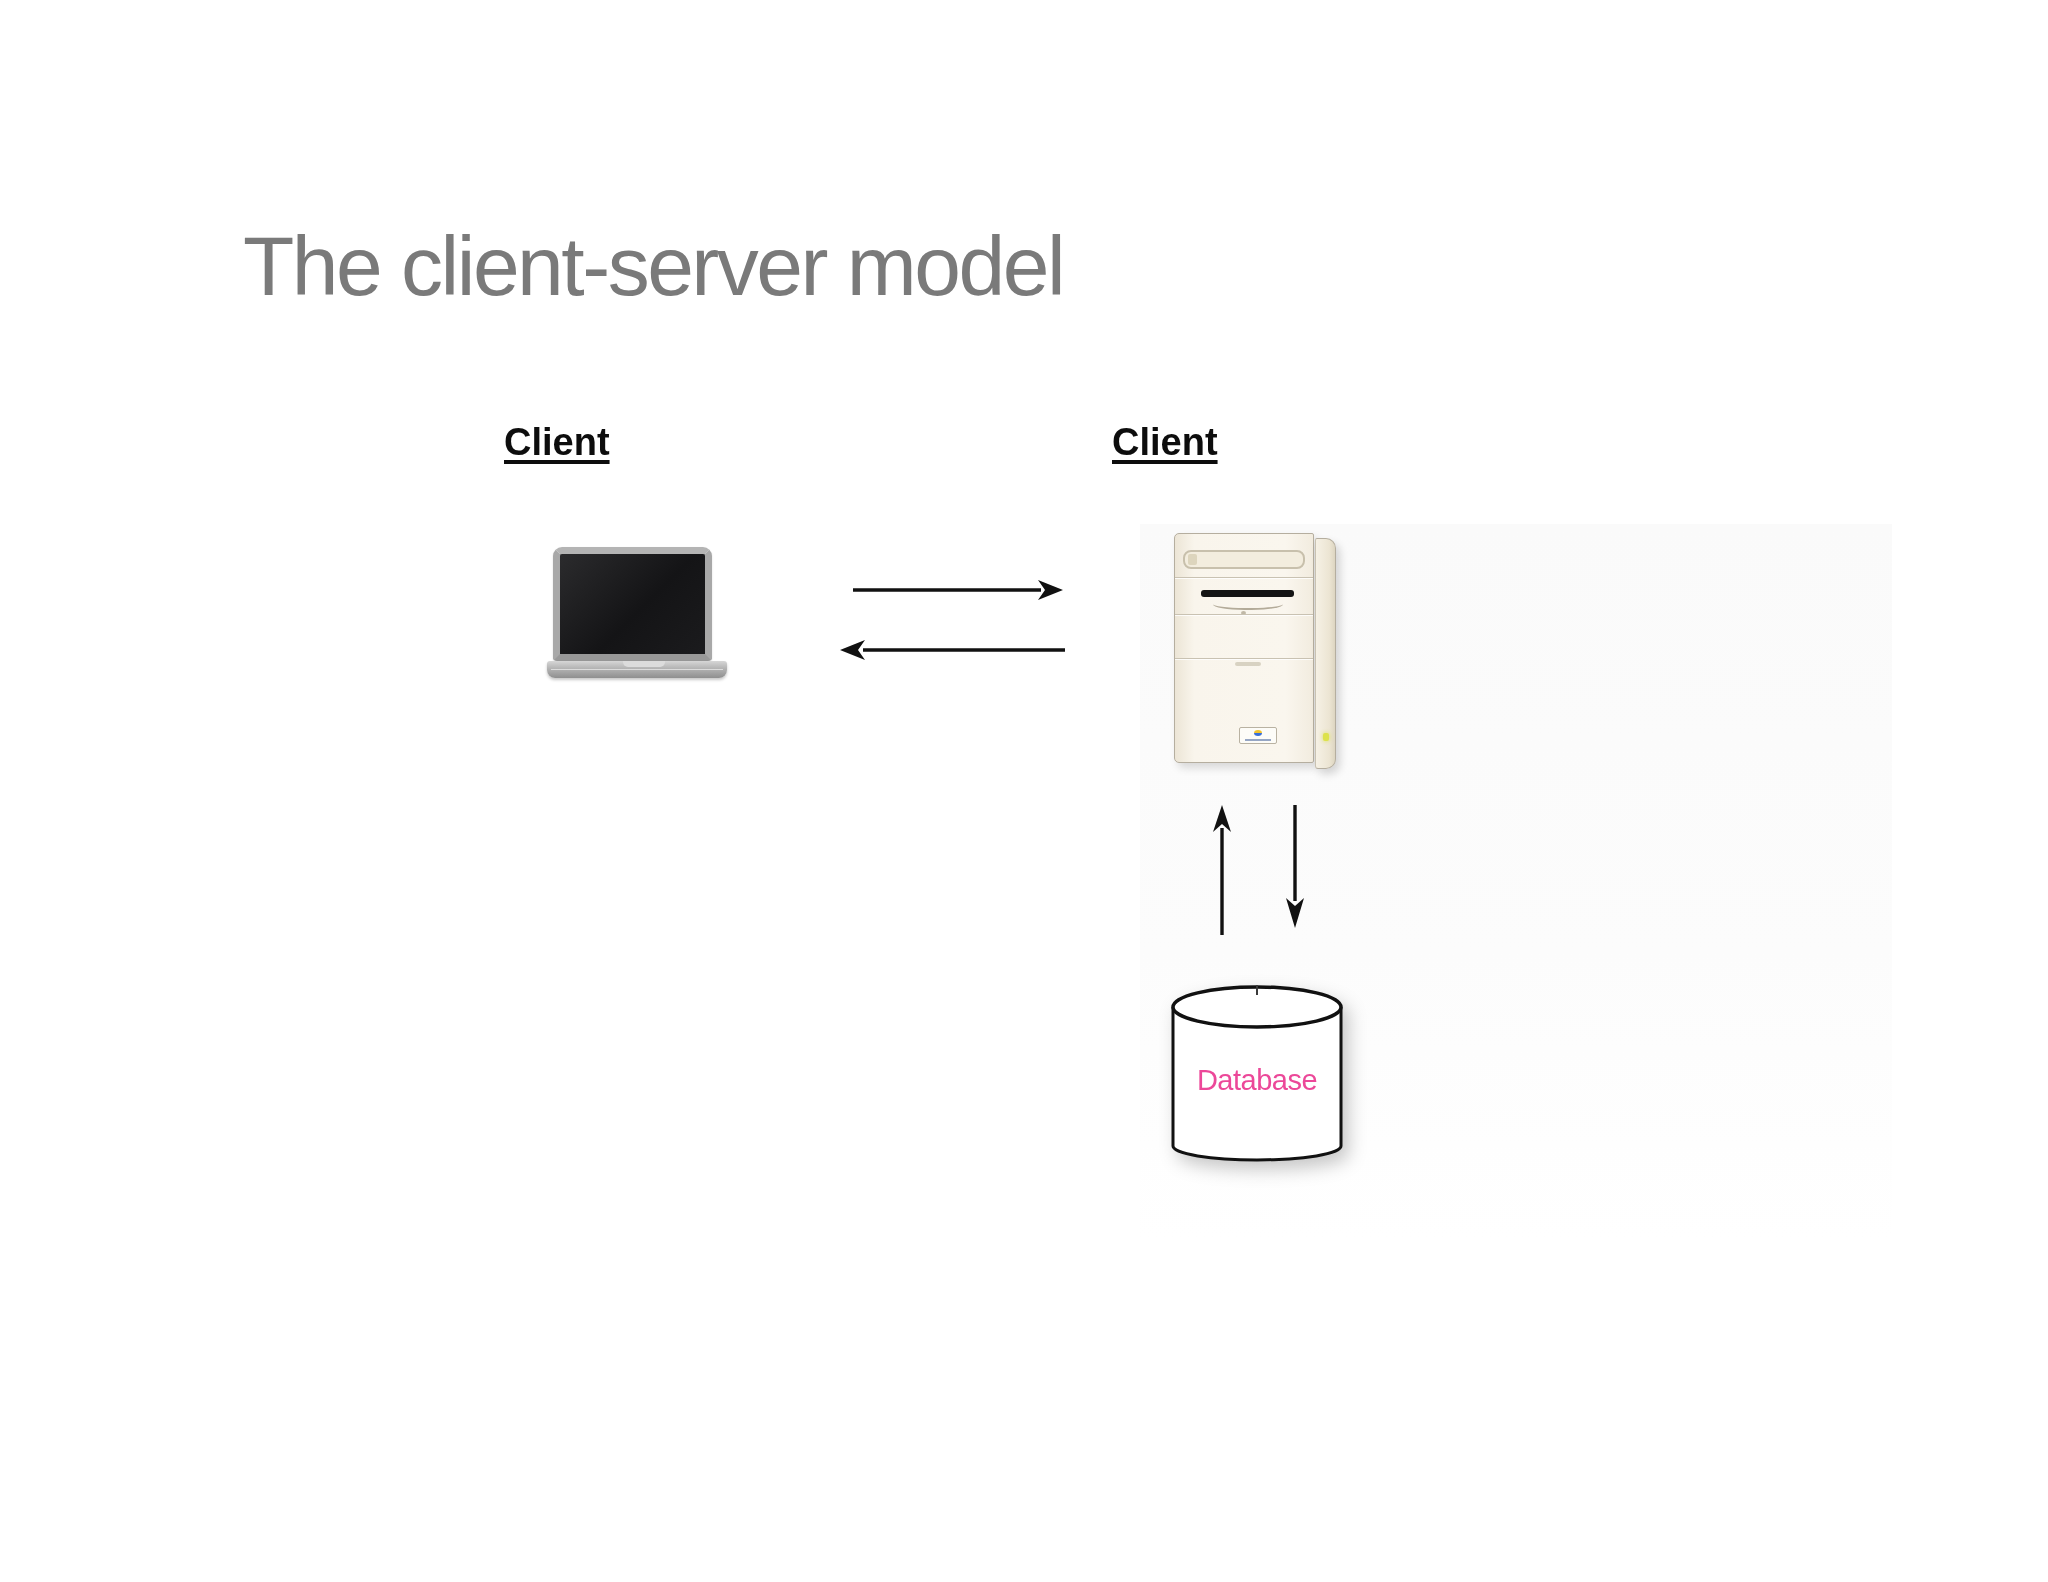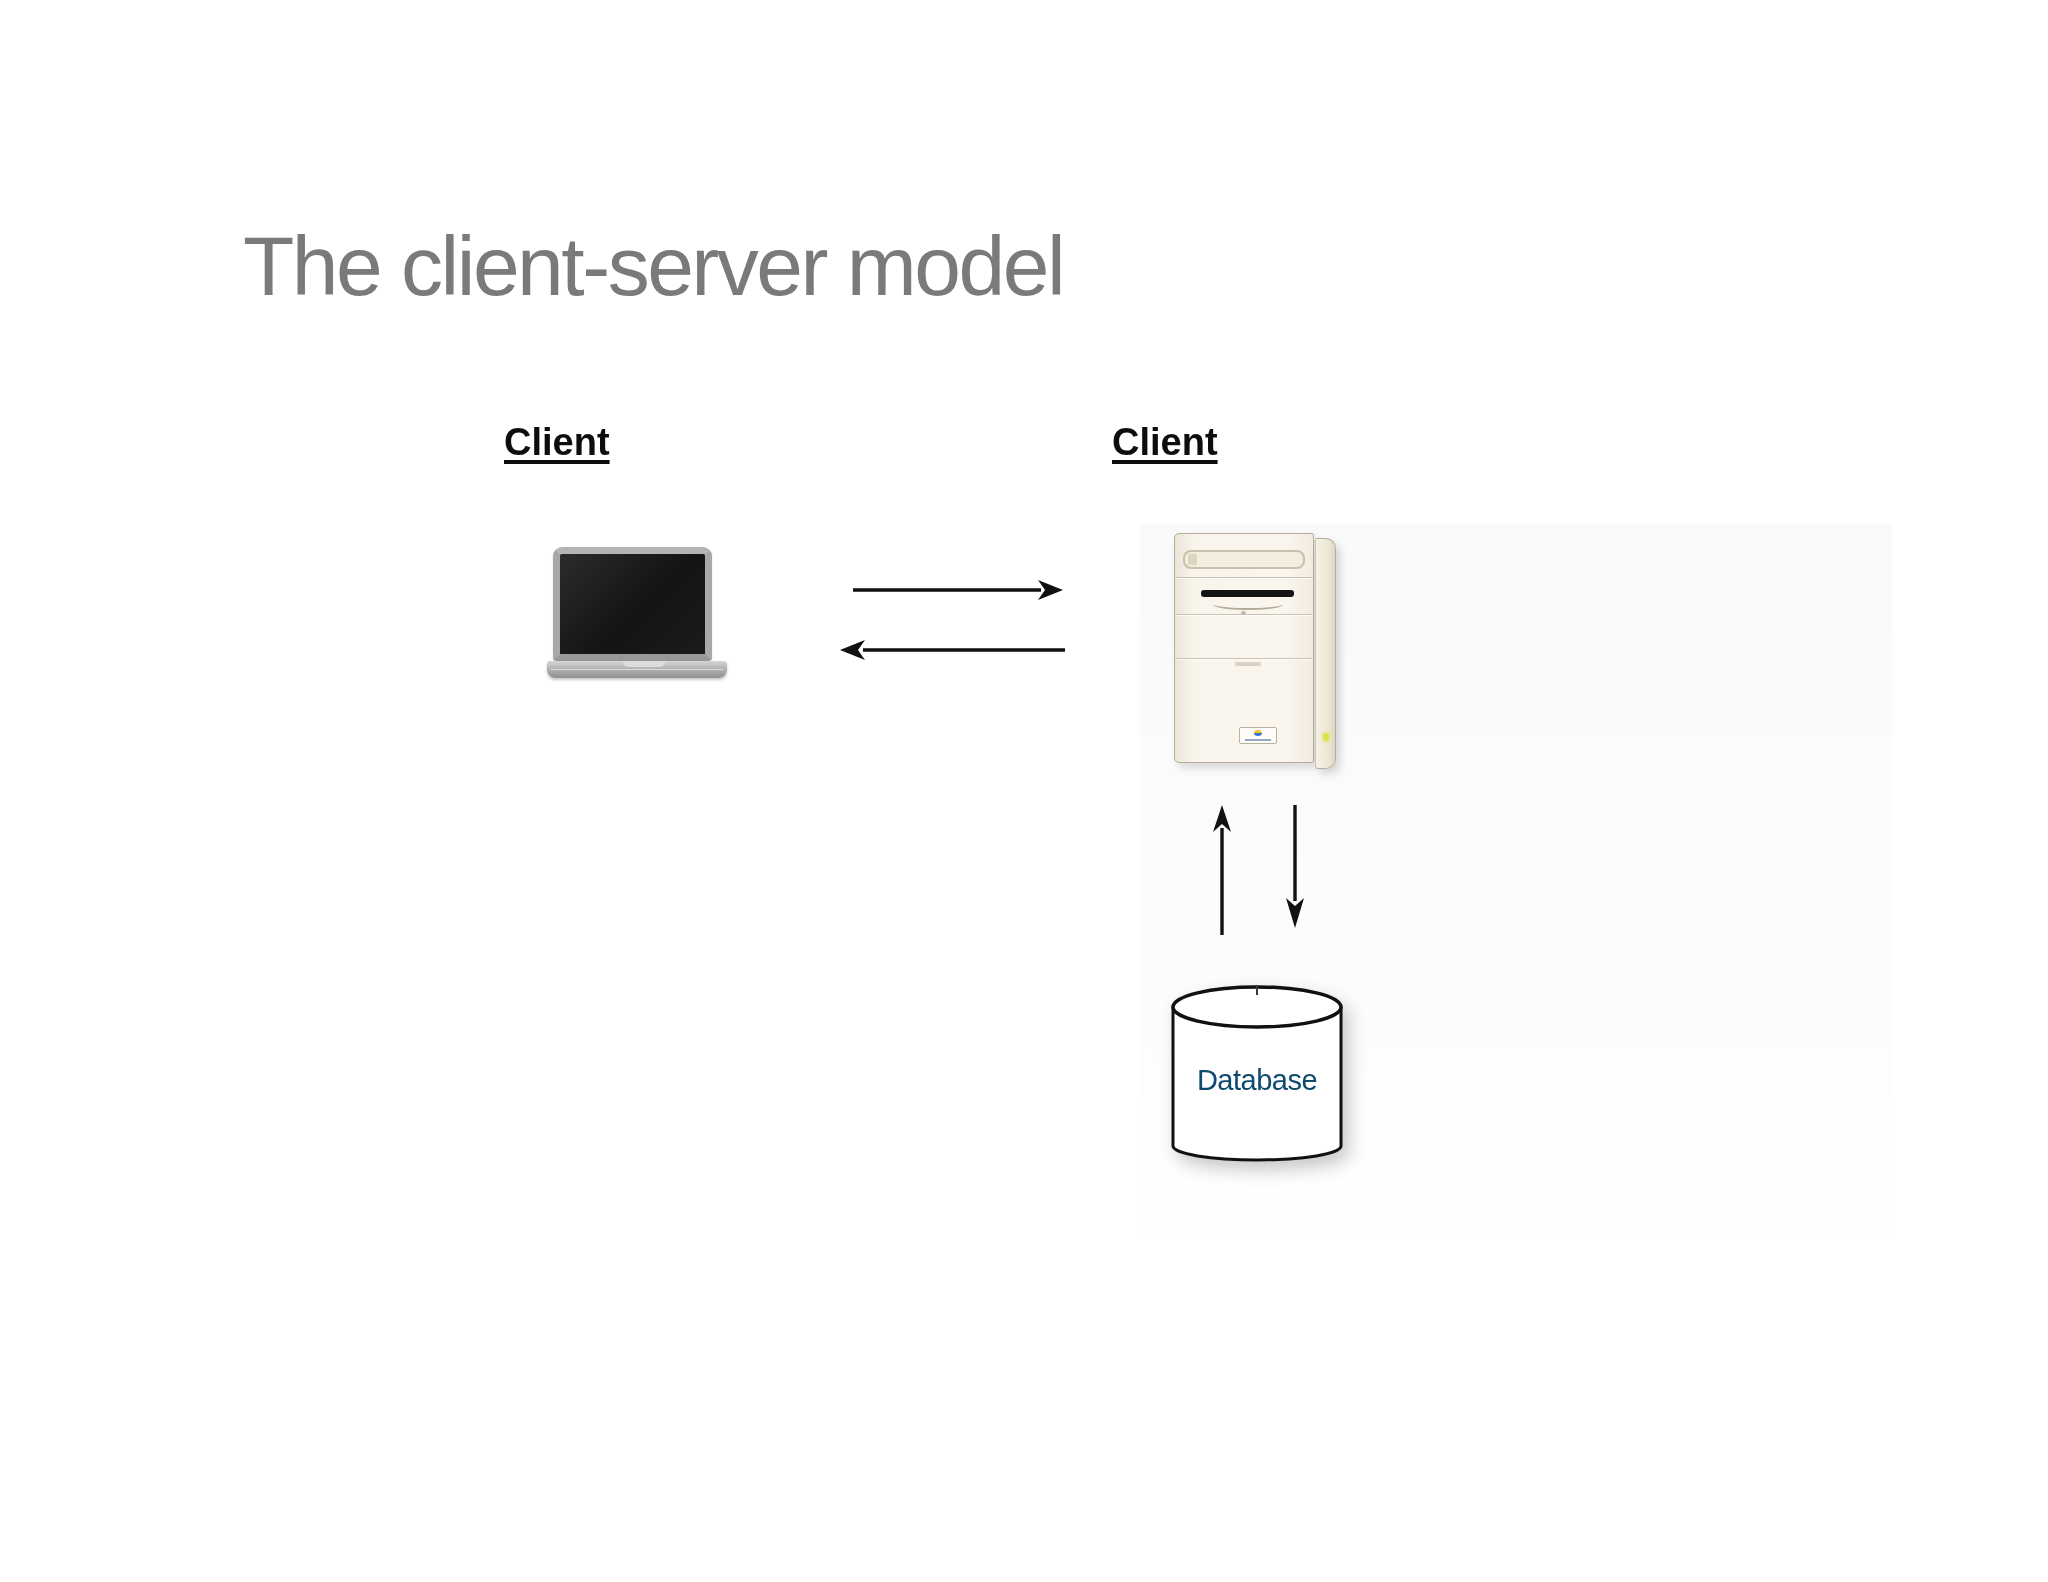--- a/index.html
+++ b/index.html
@@ -102,21 +102,21 @@
   .arrow-line{stroke:#111111;stroke-width:3.4;fill:none;}
   .arrow-head{fill:#111111;stroke:none;}
 
   
   .db-svg{
     position:absolute;left:1166px;top:980px;width:190px;height:210px;overflow:visible;
     filter:drop-shadow(6px 8px 9px rgba(0,0,0,0.22));
   }
   .db-label{
     position:absolute;left:1166px;top:1064px;width:182px;text-align:center;
-    font-size:29px;letter-spacing:-0.5px;color:#0c4a6e;white-space:nowrap;
+    font-size:29px;letter-spacing:-0.5px;color:#ec4899;white-space:nowrap;
   }
 </style>
 </head>
 <body>
 
 <div class="slide">
 
   <div class="right-tint"></div>
 
   <h1 class="title">The client-server model</h1>

